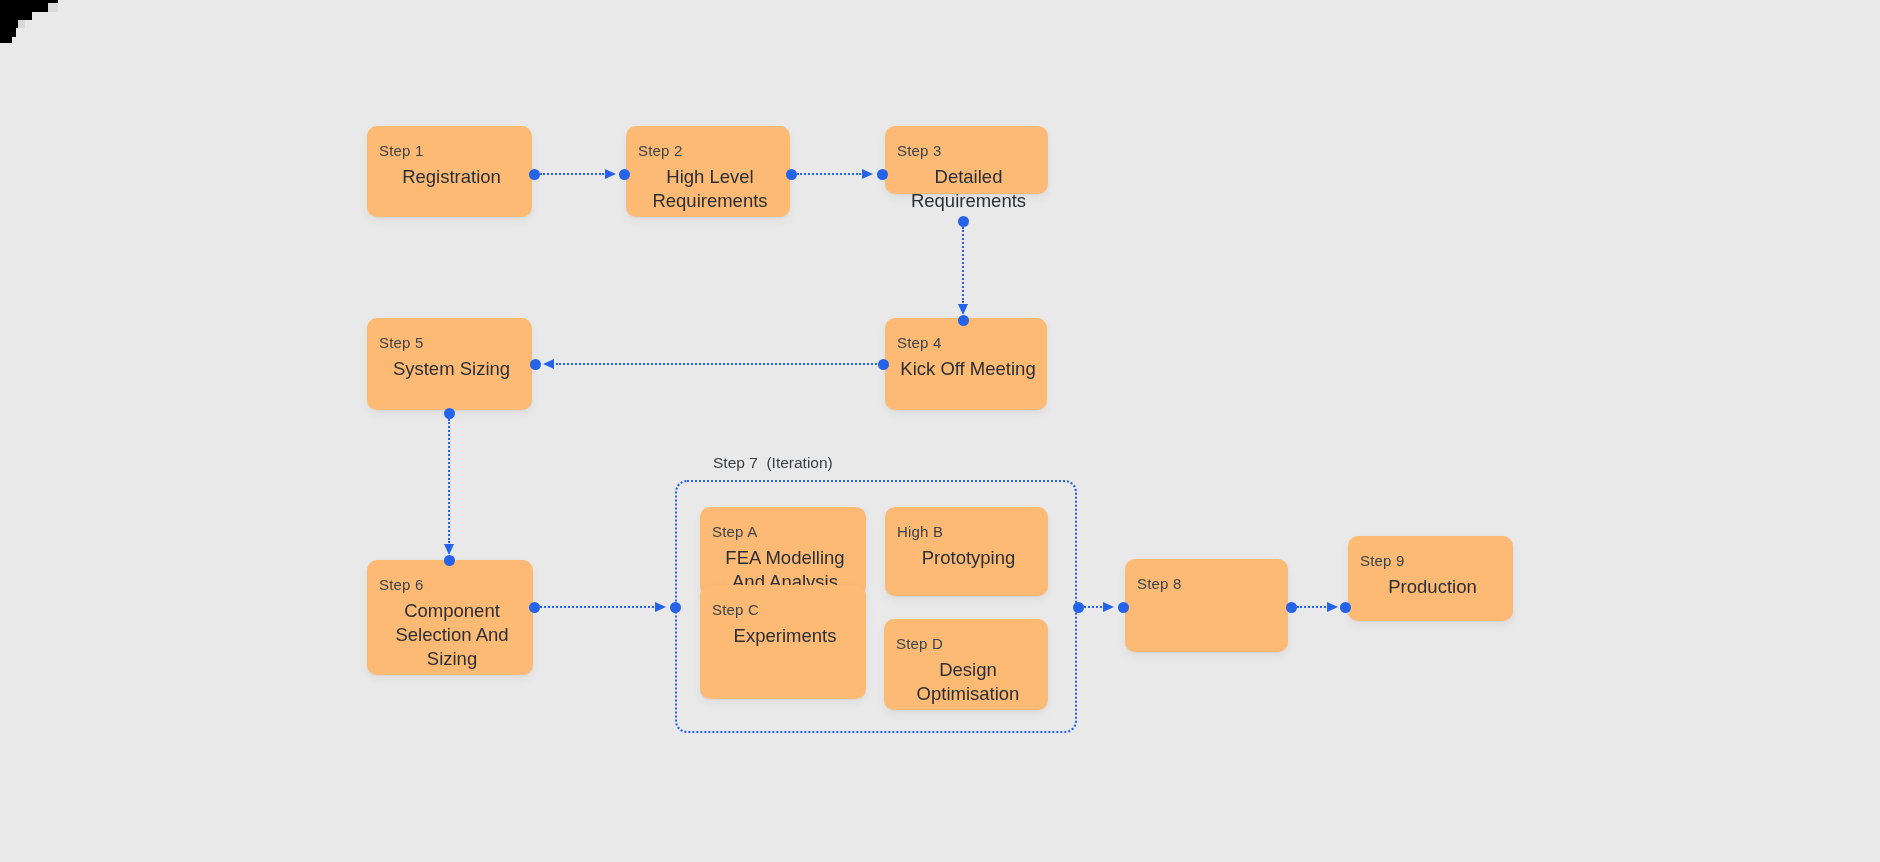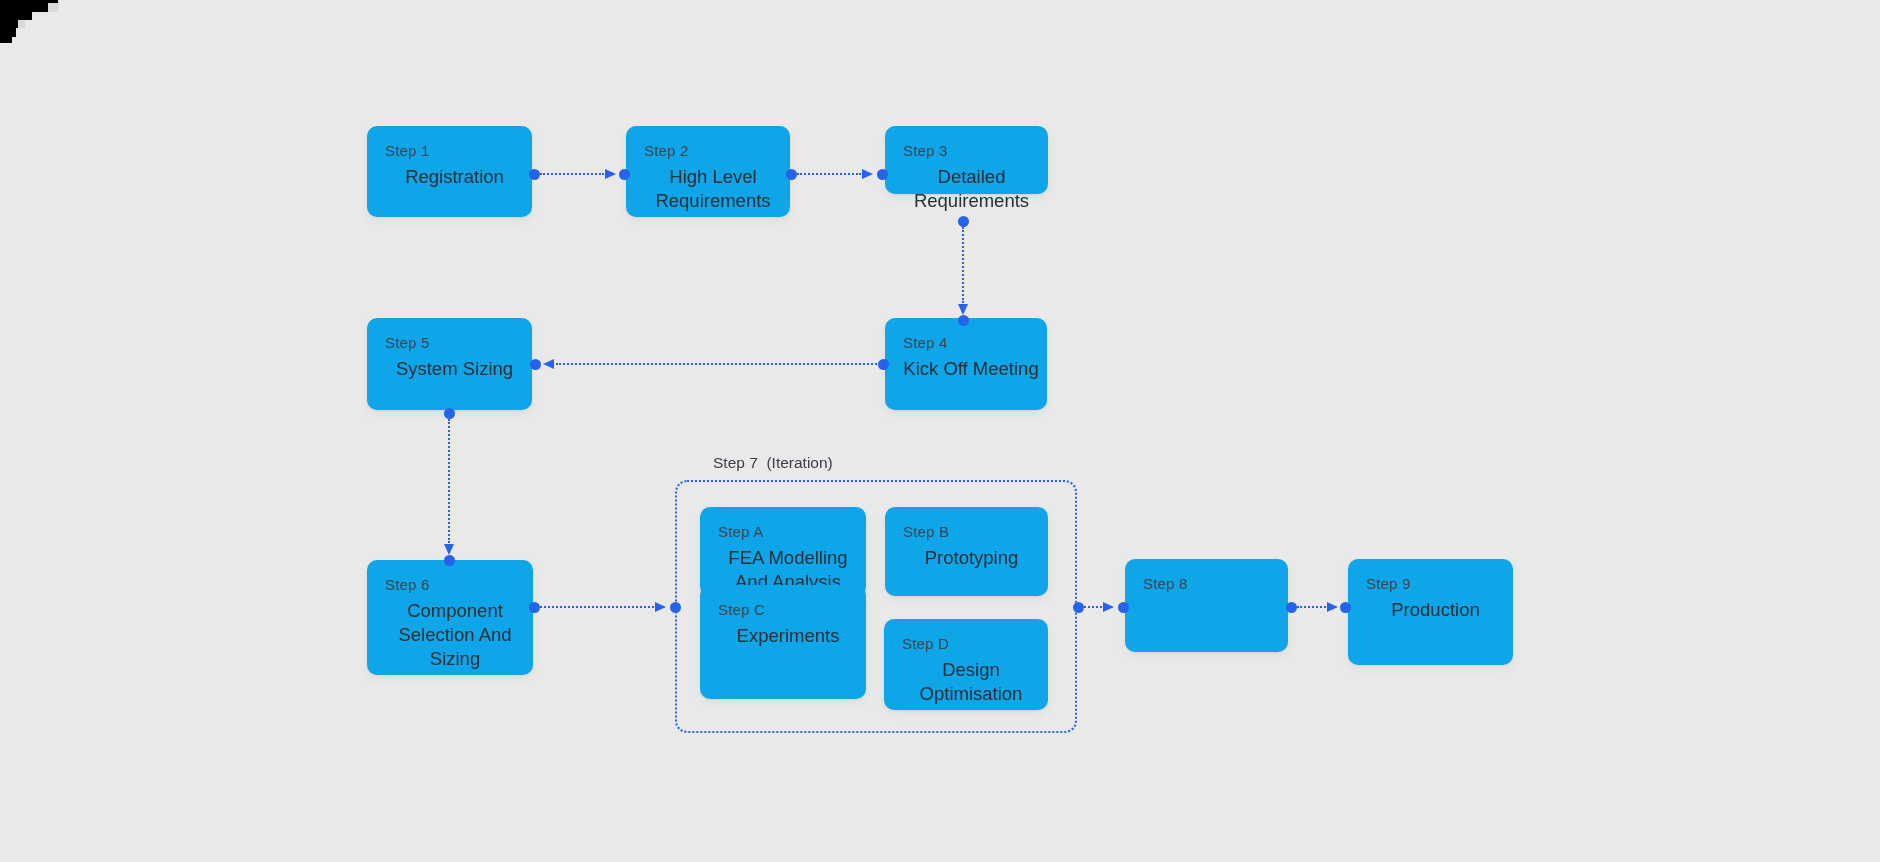--- a/index.html
+++ b/index.html
@@ -8,24 +8,24 @@
     background: #e9e9e9;
     font-family: "Liberation Sans", "DejaVu Sans", sans-serif;
     overflow: hidden;
     position: relative;
   }
   .stage { position: absolute; left: 0; top: 0; width: 1880px; height: 862px; }
 
   
   .card {
     position: absolute;
-    background: #0ea5e9;
+    background: #fdba74;
     border-radius: 10px;
     box-shadow: 0 1px 2px rgba(20,20,20,0.04), 0 4px 10px rgba(20,20,20,0.05);
-    padding: 14px 8px 0 18px;
+    padding: 14px 8px 0 12px;
     box-sizing: border-box;
   }
   .step-label {
     font-size: 15px; line-height: 21px;
     color: #3f434c; letter-spacing: 0.2px;
     white-space: pre;
   }
   .step-title {
     margin-top: 4px;
     font-size: 18.5px; line-height: 24px;
@@ -128,37 +128,37 @@
 
   <div class="group-label" style="left:713px;top:452px">Step 7  (Iteration)</div>
   <div class="group-box" style="left:675px;top:480px;width:402px;height:253px"></div>
 
   <div class="card" style="left:700px;top:507px;width:166px;height:89px">
     <div class="step-label">Step A</div>
     <div class="step-title">FEA Modelling
 And Analysis</div>
   </div>
   <div class="card" style="left:885px;top:507px;width:163px;height:89px">
-    <div class="step-label">Step B</div>
+    <div class="step-label">High B</div>
     <div class="step-title">Prototyping</div>
   </div>
   <div class="card" style="left:700px;top:585px;width:166px;height:114px">
     <div class="step-label">Step C</div>
     <div class="step-title">Experiments</div>
   </div>
   <div class="card" style="left:884px;top:619px;width:164px;height:91px">
     <div class="step-label">Step D</div>
     <div class="step-title">Design
 Optimisation</div>
   </div>
 
   <div class="card" style="left:1125px;top:559px;width:163px;height:93px">
     <div class="step-label">Step 8</div>
   </div>
-  <div class="card" style="left:1348px;top:559px;width:165px;height:106px">
+  <div class="card" style="left:1348px;top:536px;width:165px;height:85px">
     <div class="step-label">Step 9</div>
     <div class="step-title">Production</div>
   </div>
 
   <div>
     <span class="cdot" style="left:534px;top:174px"></span>
     <span class="hline" style="left:540px;top:173px;width:64px"></span>
     <span class="arr-r" style="left:605px;top:169px"></span>
     <span class="cdot" style="left:624px;top:174px"></span>
   </div>

